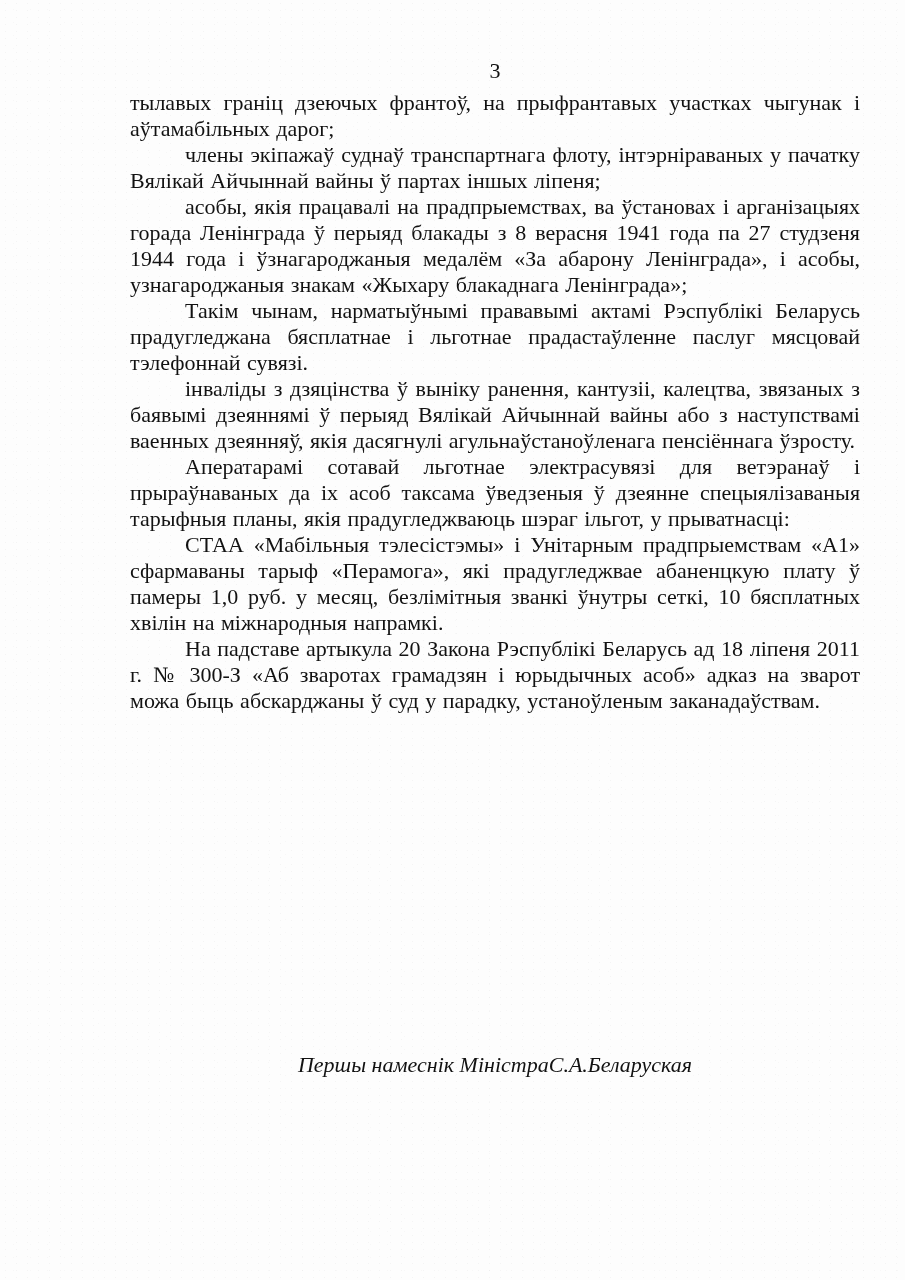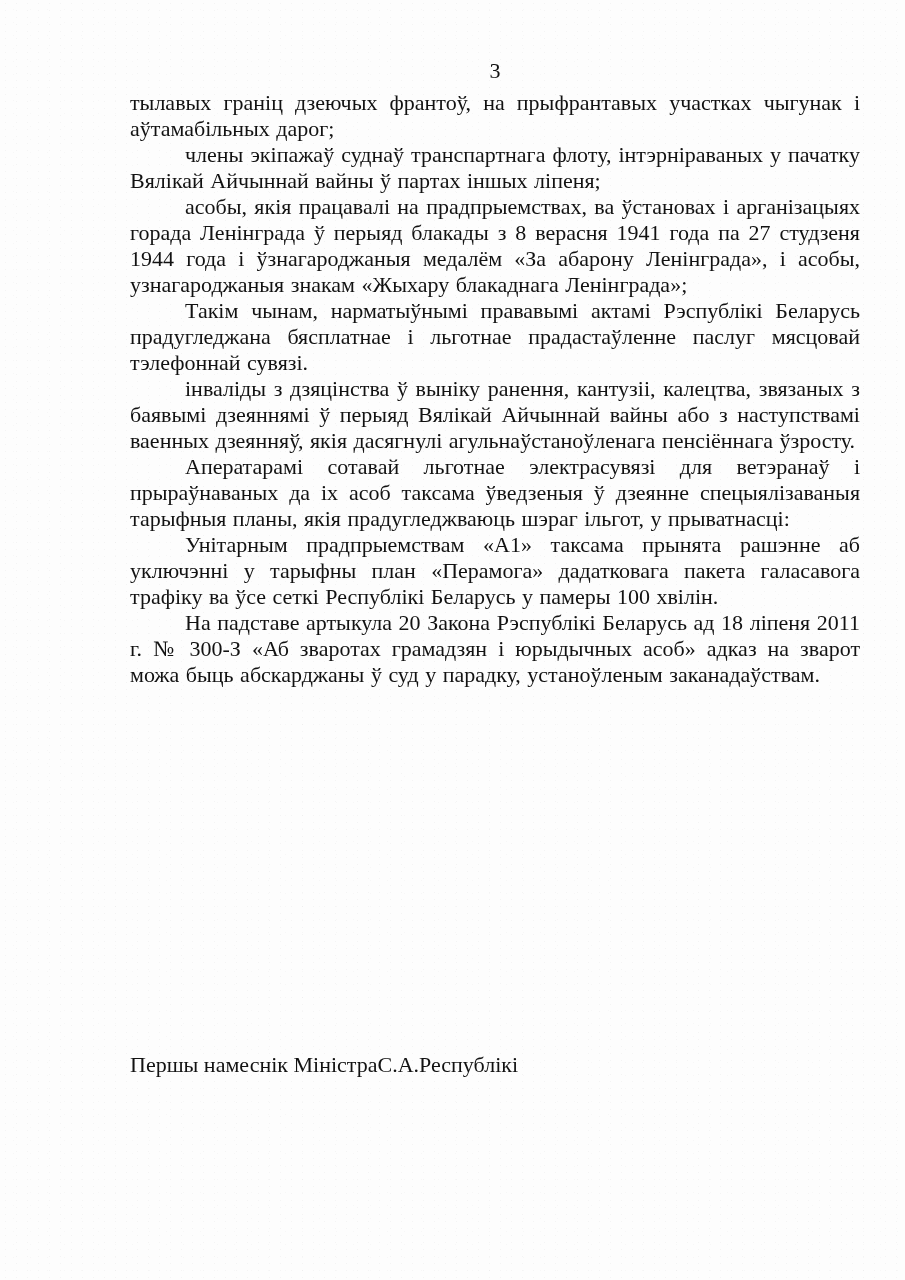--- a/index.html
+++ b/index.html
@@ -51,42 +51,43 @@
   }
   .content p.continuation {
     text-indent: 0;
   }
   .signature-row {
     position: absolute;
     top: 1052px;
     left: 130px;
     width: 730px;
     display: flex;
-    justify-content: flex-start;
+    justify-content: center;
     align-items: baseline;
     font-size: 22px;
     line-height: 26px;
+    font-style: italic;
   }
 </style>
 </head>
 <body>
 
 <div class="page">
 
   <div class="page-number">3</div>
 
   <div class="content">
     <p class="continuation">тылавых граніц дзеючых франтоў, на прыфрантавых участках чыгунак і аўтамабільных дарог;</p>
     <p>члены экіпажаў суднаў транспартнага флоту, інтэрніраваных у пачатку Вялікай Айчыннай вайны ў партах іншых ліпеня;</p>
     <p>асобы, якія працавалі на прадпрыемствах, ва ўстановах і арганізацыях горада Ленінграда ў перыяд блакады з 8 верасня 1941 года па 27 студзеня 1944 года і ўзнагароджаныя медалём «За абарону Ленінграда», і асобы, узнагароджаныя знакам «Жыхару блакаднага Ленінграда»;</p>
     <p>Такім чынам, нарматыўнымі прававымі актамі Рэспублікі Беларусь прадугледжана бясплатнае і льготнае прадастаўленне паслуг мясцовай тэлефоннай сувязі.</p>
     <p>інваліды з дзяцінства ў выніку ранення, кантузіі, калецтва, звязаных з баявымі дзеяннямі ў перыяд Вялікай Айчыннай вайны або з наступствамі ваенных дзеянняў, якія дасягнулі агульнаўстаноўленага пенсіённага ўзросту.</p>
     <p>Аператарамі сотавай льготнае электрасувязі для ветэранаў і прыраўнаваных да іх асоб таксама ўведзеныя ў дзеянне спецыялізаваныя тарыфныя планы, якія прадугледжваюць шэраг ільгот, у прыватнасці:</p>
-    <p>Унітарным прадпрыемствам «А1» таксама прынята рашэнне аб уключэнні у тарыфны план «Перамога» дадатковага пакета галасавога трафіку ва ўсе сеткі Республікі Беларусь у памеры 100 хвілін.</p>
+    <p>СТАА «Мабільныя тэлесістэмы» і Унітарным прадпрыемствам «А1» сфармаваны тарыф «Перамога», які прадугледжвае абаненцкую плату ў памеры 1,0 руб. у месяц, безлімітныя званкі ўнутры сеткі, 10 бясплатных хвілін на міжнародныя напрамкі.</p>
     <p>На падставе артыкула 20 Закона Рэспублікі Беларусь ад 18 ліпеня 2011 г. № 300-З «Аб зваротах грамадзян і юрыдычных асоб» адказ на зварот можа быць абскарджаны ў суд у парадку, устаноўленым заканадаўствам.</p>
   </div>
 
   <div class="signature-row">
     <span>Першы намеснік Міністра</span>
-    <span>С.А.Республікі</span>
+    <span>С.А.Беларуская</span>
   </div>
 
 </div>
 
 </body></html>

